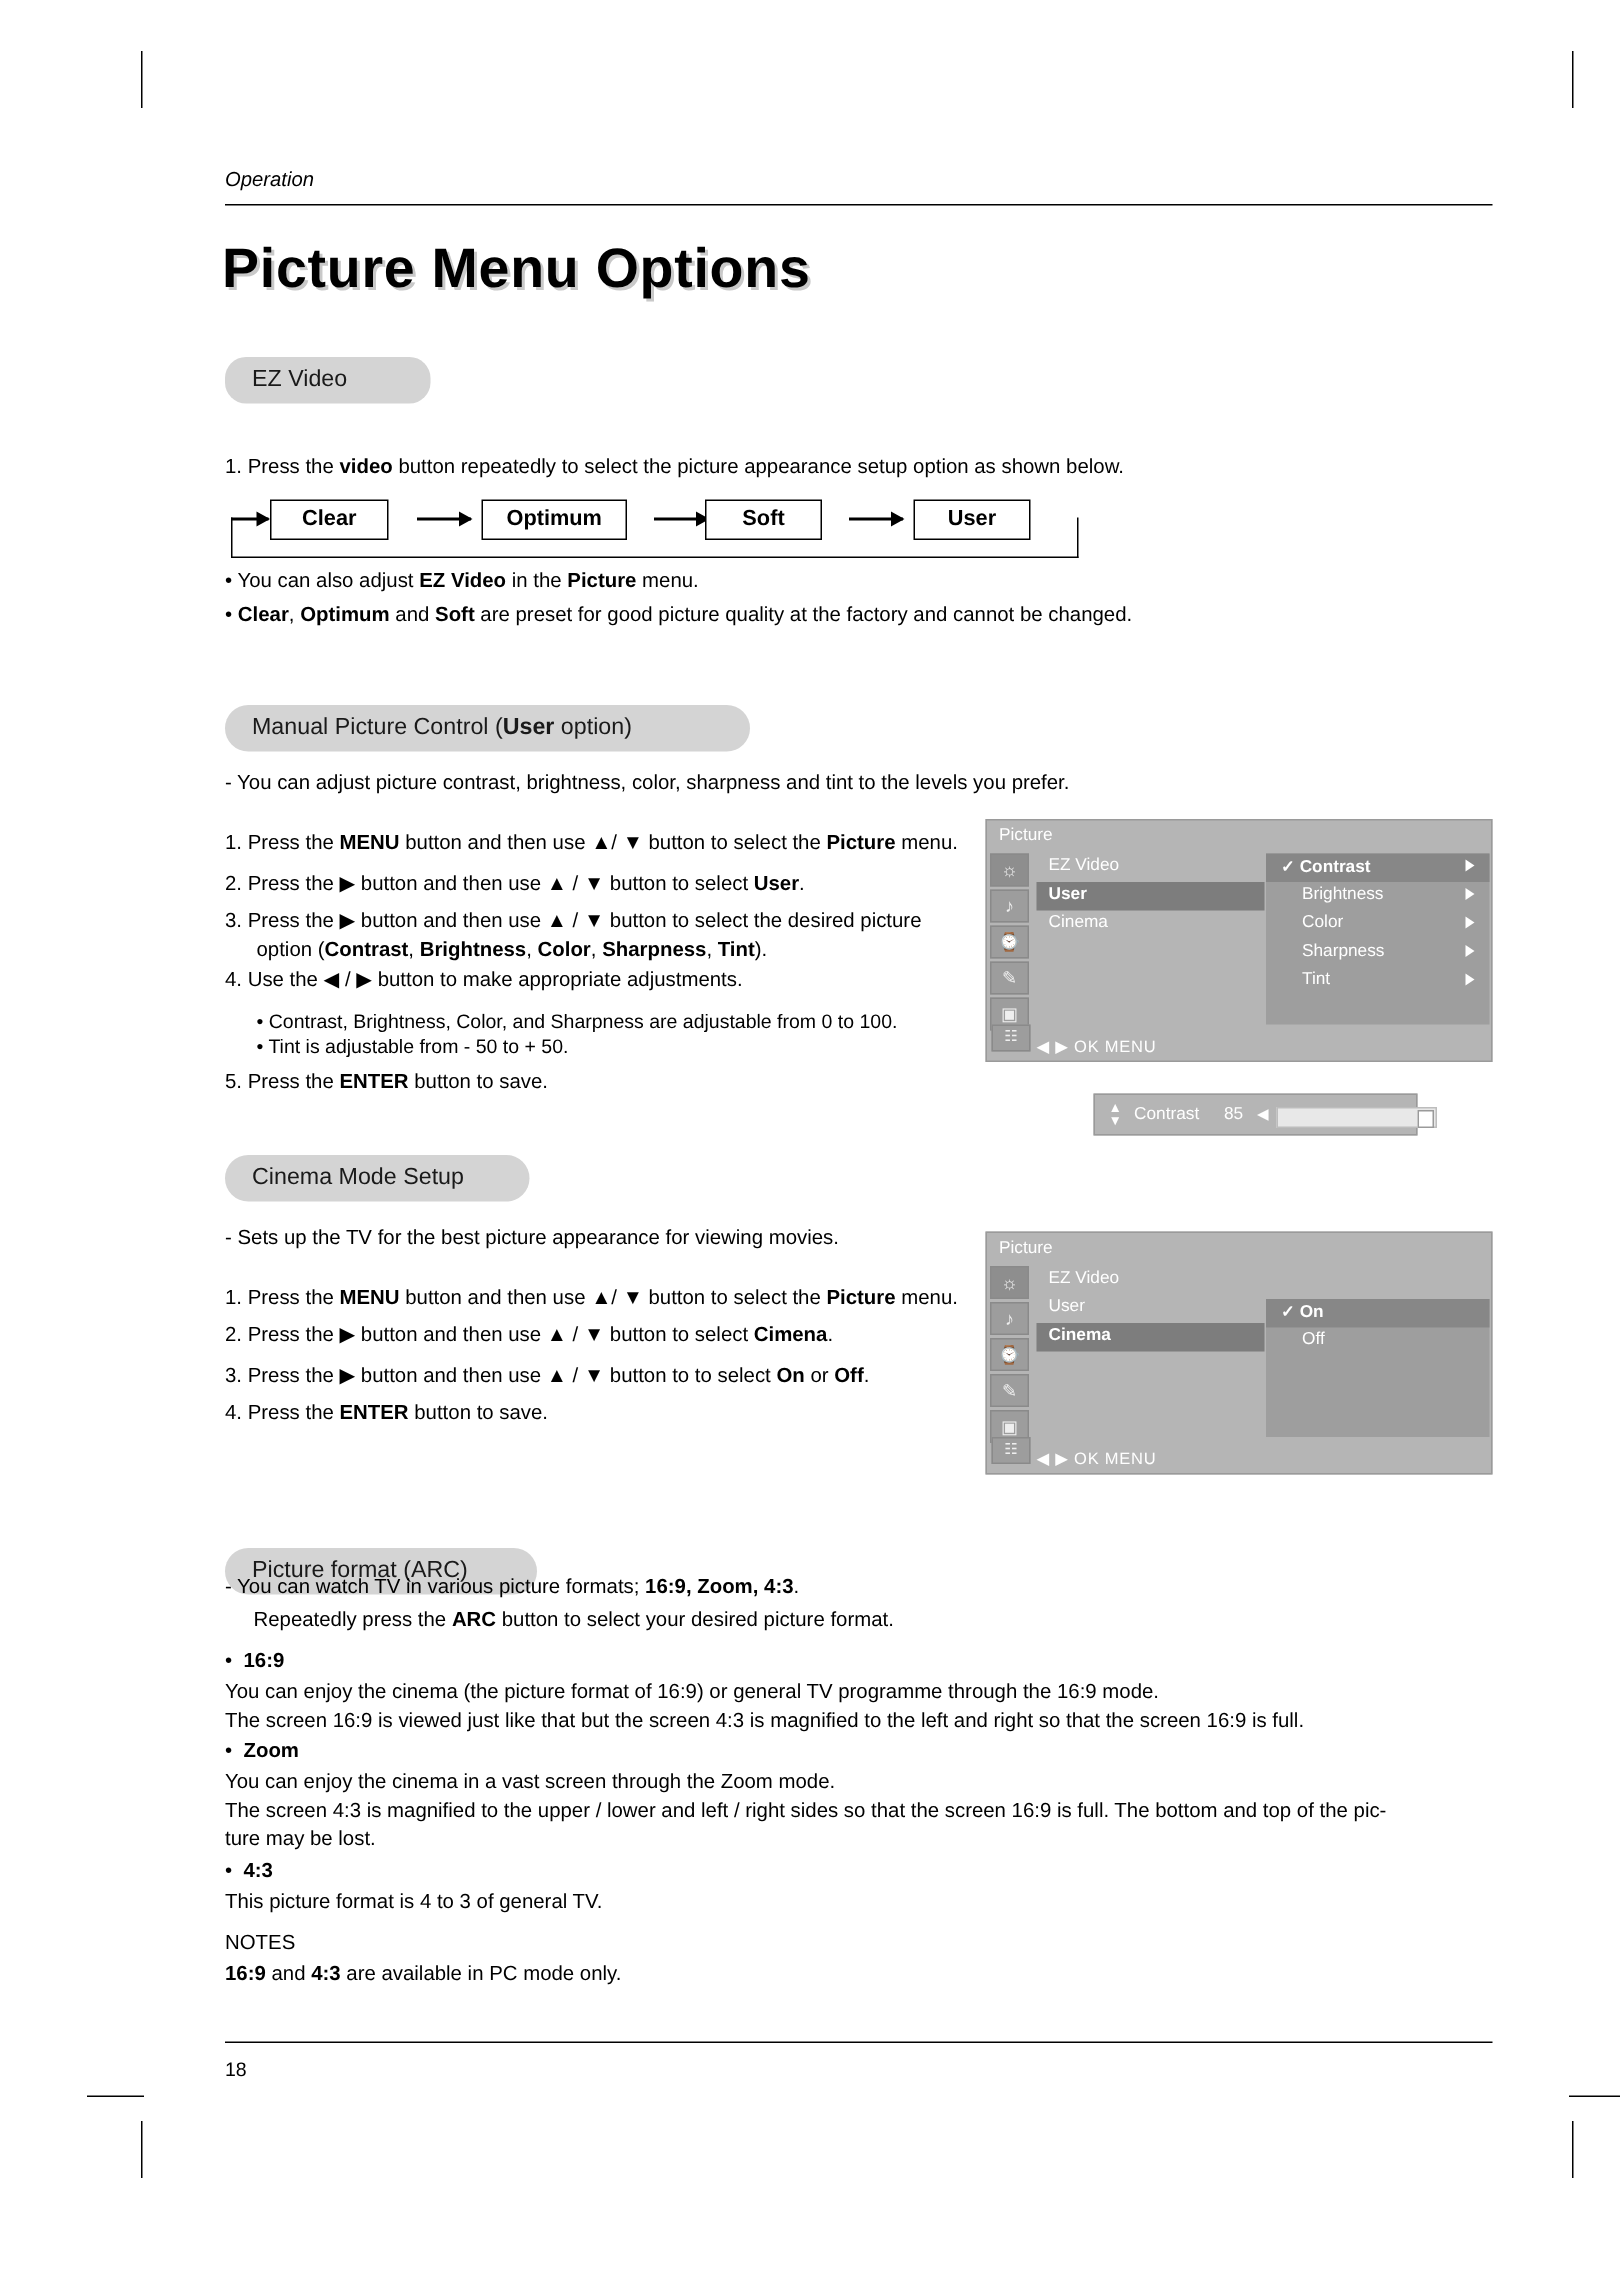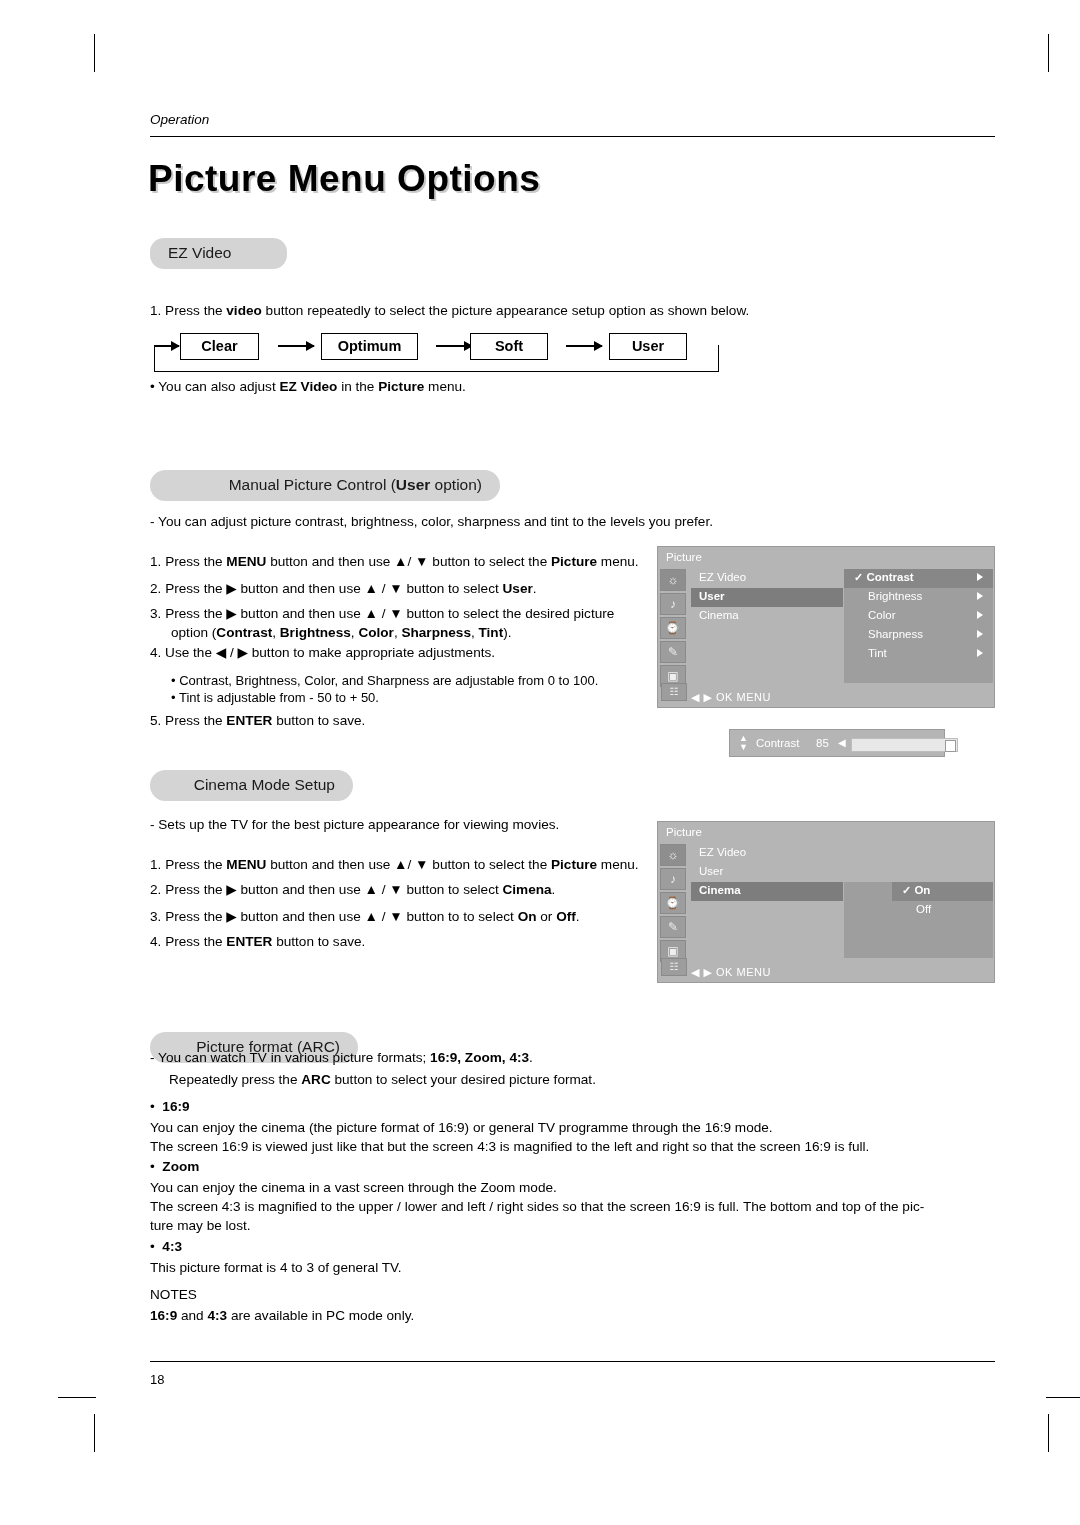--- a/index.html
+++ b/index.html
@@ -78,21 +78,20 @@
     background: #d4d4d4;
     border-radius: 14px 14px 14px 14px;
     font-size: 15.5px;
     color: #1a1a1a;
     padding: 6px 18px 7px 18px;
     box-sizing: border-box;
     white-space: nowrap;
   }
   .sec-pill.round {
     border-radius: 16px;
-    text-align: right;
   }
 
   .body-text {
     position: absolute;
     font-size: 13.6px;
     line-height: 19px;
     color: #000;
   }
   .b { font-weight: bold; }
 
@@ -306,20 +305,23 @@
   <div class="flowbox" style="left:289px; top:333px; width:97px;">Optimum</div>
   <div class="arrow" style="left:404px; top:345px; width:36px;"></div>
   <div class="flowbox" style="left:438px; top:333px; width:78px;">Soft</div>
   <div class="arrow" style="left:534px; top:345px; width:36px;"></div>
   <div class="flowbox" style="left:577px; top:333px; width:78px;">User</div>
   <div class="flow-under" style="left:122px; top:345px; width:563px; height:26px; border-top:none;"></div>
 
   <div class="body-text" style="left:118px; top:377px; width:830px;">
     <span>•  You can also adjust </span><span class="b">EZ Video</span><span> in the </span><span class="b">Picture</span><span> menu.</span>
   </div>
+  <div class="body-text" style="left:118px; top:400px; width:860px;">
+    <span>•  </span><span class="b">Clear</span><span>, </span><span class="b">Optimum</span><span> and </span><span class="b">Soft</span><span> are preset for good picture quality at the factory and cannot be changed.</span>
+  </div>
 
   <div class="sec-pill round" style="left:118px; top:470px; width:350px;">
     <span>Manual Picture Control (</span><span class="b">User</span><span> option)</span>
   </div>
 
   <div class="body-text" style="left:118px; top:512px; width:830px;">-   You can adjust picture contrast, brightness, color, sharpness and tint to the levels you prefer.</div>
 
   <div class="body-text" style="left:118px; top:552px; width:510px;">
     <span>1.</span>
     <span>Press the </span><span class="b">MENU</span><span> button and then use ▲/ ▼ button to select the </span><span class="b">Picture</span><span> menu.</span>
@@ -429,21 +431,21 @@
         </div>
       <div class="osd-icon">
           <span class="glyph">▣</span>
         </div>
     </div>
     <div class="osd-leftmenu">
       <div class="osd-item">EZ Video</div>
       <div class="osd-item">User</div>
       <div class="osd-item hl">Cinema</div>
     </div>
-    <div class="osd-rightmenu" style="top:60px;padding-left:48px;">
+    <div class="osd-rightmenu" style="top:44px;">
       <div class="osd-ritem hl"><span class="tiny-check">✓</span> <span>On</span></div>
       <div class="osd-ritem"><span style="padding-left:14px">Off</span></div>
     </div>
     <div class="osd-icon" style="position:absolute; left:3px; bottom:4px; width:26px; height:18px;">
         <span class="glyph" style="top:0;font-size:10px;">☷</span>
       </div>
     <div class="osd-footer">◀ ▶  OK   MENU</div>
   </div>
 
   <div class="sec-pill round" style="left:118px; top:1032px; width:208px;">Picture format (ARC)</div>

